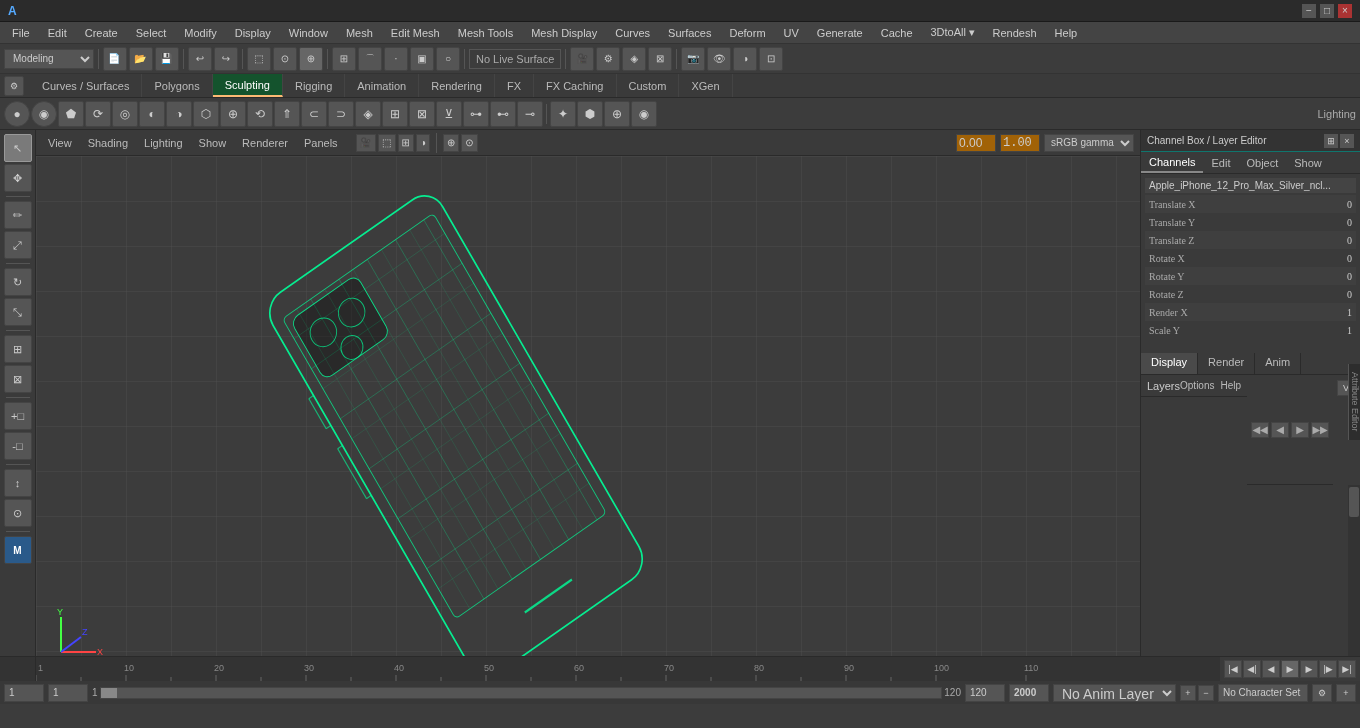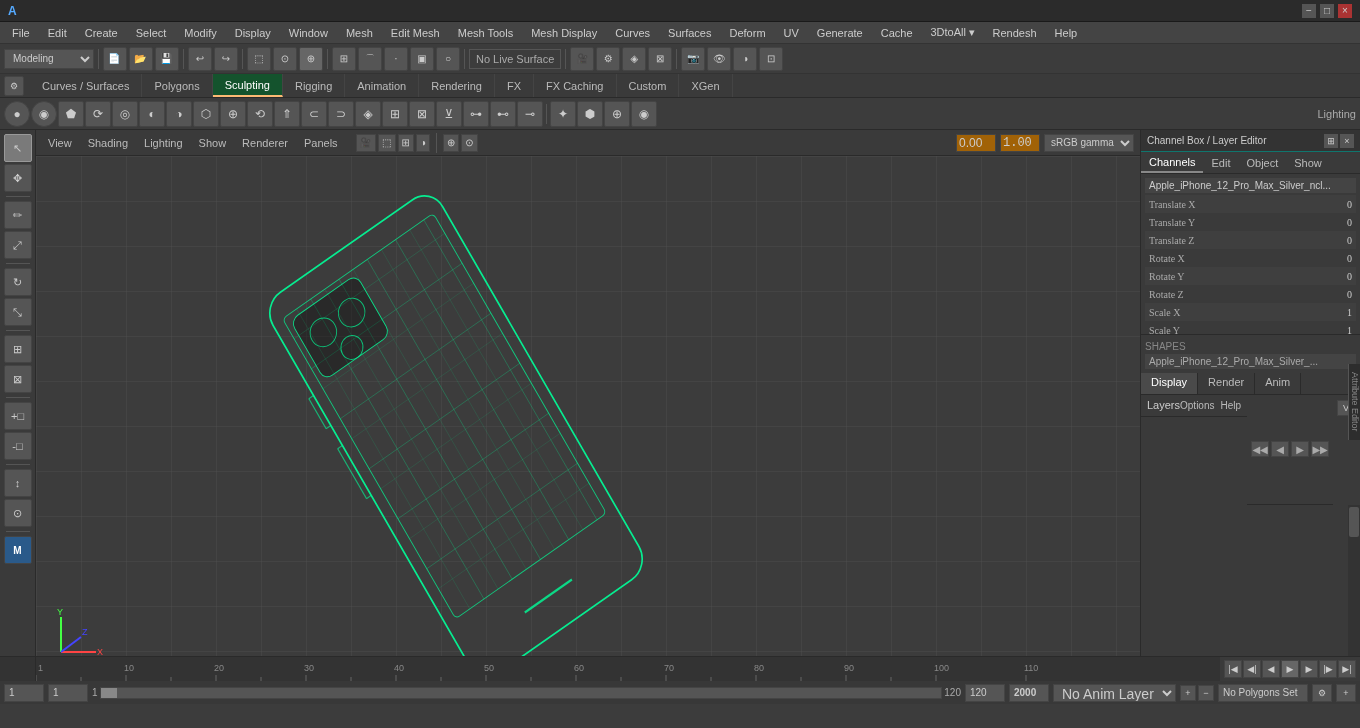--- a/index.html
+++ b/index.html
@@ -432,34 +432,30 @@
       </div>
       <div class="cb-row">
         <span class="cb-label">Rotate Y</span>
         <span class="cb-value">0</span>
       </div>
       <div class="cb-row">
         <span class="cb-label">Rotate Z</span>
         <span class="cb-value">0</span>
       </div>
       <div class="cb-row">
-        <span class="cb-label">Scale X</span>
+        <span class="cb-label">Render X</span>
         <span class="cb-value">1</span>
       </div>
       <div class="cb-row">
         <span class="cb-label">Scale Y</span>
         <span class="cb-value">1</span>
       </div>
 
     </div>
 
-    <div id="shapes-section">
-      <div class="shapes-label">SHAPES</div>
-      <div class="shapes-name" style="font-size:10px;color:#aaa;">Apple_iPhone_12_Pro_Max_Silver_...</div>
-    </div>
 
     <div id="dra-tabs">
       <span class="dra-tab active">Display</span>
       <span class="dra-tab">Render</span>
       <span class="dra-tab">Anim</span>
     </div>
 
     <div id="layers-section">
       <div id="layers-header">
         <span style="font-size:11px;color:#ccc;">Layers</span>
@@ -569,21 +565,21 @@
 
   <select class="anim-layer-select">
     <option>No Anim Layer</option>
   </select>
   <div style="display:flex;align-items:center;gap:2px;">
     <button style="width:16px;height:16px;background:#555;border:1px solid #444;color:#ccc;font-size:9px;cursor:pointer;">+</button>
     <button style="width:16px;height:16px;background:#555;border:1px solid #444;color:#ccc;font-size:9px;cursor:pointer;">−</button>
   </div>
 
   <div class="char-set-btn">
-    <span>No Polygons Set</span>
+    <span>No Character Set</span>
   </div>
   <button style="width:20px;height:18px;background:#555;border:1px solid #444;color:#ccc;font-size:9px;cursor:pointer;">⚙</button>
   <button style="width:20px;height:18px;background:#555;border:1px solid #444;color:#ccc;font-size:9px;cursor:pointer;">+</button>
 </div>
 
 <div id="cmd-bar">
   <span class="cmd-label">MEL</span>
   <input type="text" class="cmd-input" placeholder="" style="">
   <button style="width:22px;height:18px;background:#555;border:1px solid #444;color:#ccc;font-size:9px;cursor:pointer;margin-left:2px;">⊞</button>
 </div>

